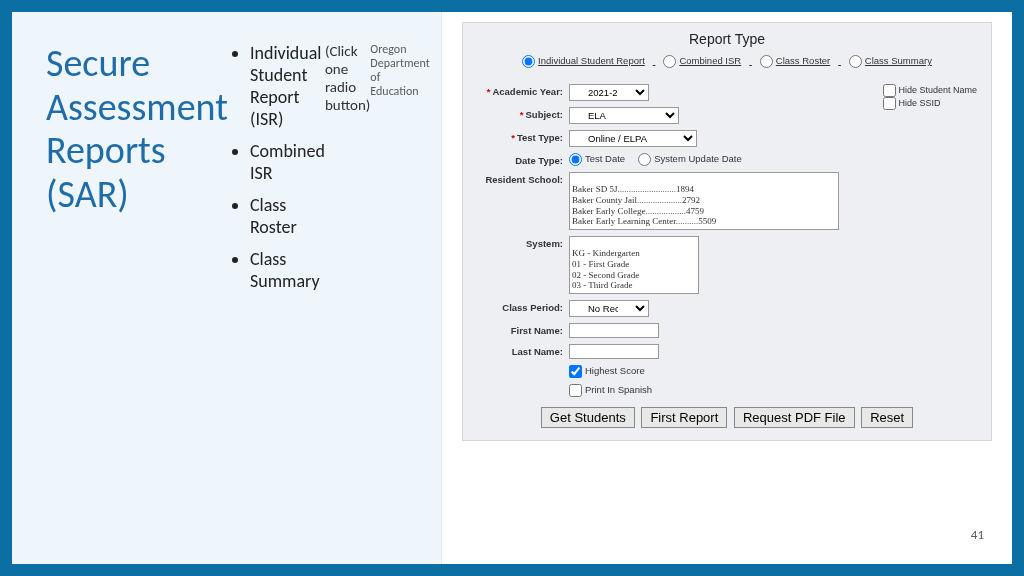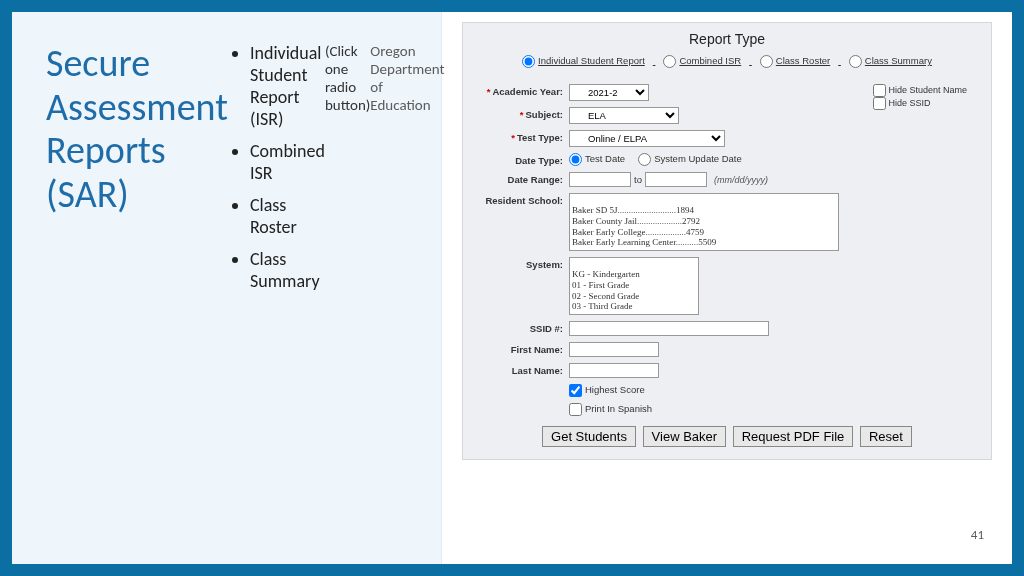--- a/index.html
+++ b/index.html
@@ -40,21 +40,21 @@
   }
   .bullets li { margin-bottom: 10px; }
   .hint {
     font-size: 15px;
     color: #333;
     margin-bottom: auto;
   }
   .footer {
     display: flex;
     justify-content: flex-start;
-    font-size: 15px;
+    font-size: 12px;
     color: #5c5c5c;
   }
   .page-num {
     position: absolute;
     right: 28px;
     bottom: 22px;
     font-size: 13px;
     color: #5c5c5c;
   }
 
@@ -90,21 +90,21 @@
     white-space: nowrap;
   }
   .radio-row input[type=radio] { vertical-align: middle; margin-right: 3px; }
 
   .form-body {
     position: relative;
     padding-top: 6px;
   }
   .hide-opts {
     position: absolute;
-    right: 16px; top: 6px;
+    right: 6px; top: 6px;
     font-size: 9px;
     color: #333;
   }
   .hide-opts label { display: block; white-space: nowrap; }
   .hide-opts input { vertical-align: middle; margin-right: 2px; }
 
   .frow {
     display: flex;
     align-items: flex-start;
     margin-bottom: 6px;
@@ -225,41 +225,32 @@
         <div class="frow">
           <div class="flabel req">Subject:</div>
           <div class="fcontrol">
               <select style="width:110px"><option>ELA</option></select>
             </div>
         </div>
 
         <div class="frow">
           <div class="flabel req">Test Type:</div>
           <div class="fcontrol">
-              <select style="width:156px"><option>Online / ELPA</option></select>
+              <select style="width:128px"><option>Online / ELPA</option></select>
             </div>
         </div>
 
         <div class="frow">
           <div class="flabel">Date Type:</div>
           <div class="fcontrol inline-radio">
             <label><input type="radio" name="dt" checked="" style=""><span>Test Date</span></label>
             <label><input type="radio" name="dt" style=""><span>System Update Date</span></label>
           </div>
         </div>
 
-        <div class="frow">
-          <div class="flabel">Date Range:</div>
-          <div class="fcontrol">
-            <input type="text" style="width: 62px;">
-            <span>to</span>
-            <input type="text" style="width: 62px;">
-            <span class="date-hint">(mm/dd/yyyy)</span>
-          </div>
-        </div>
 
         <div class="frow">
           <div class="flabel">Resident School:</div>
           <div class="fcontrol">
             <div class="listbox">Baker SD 5J..........................1894
 Baker County Jail....................2792
 Baker Early College..................4759
 Baker Early Learning Center..........5509
 Baker High School.......................8</div>
           </div>
@@ -269,27 +260,27 @@
           <div class="flabel">System:</div>
           <div class="fcontrol">
             <div class="listbox small">KG - Kindergarten
 01 - First Grade
 02 - Second Grade
 03 - Third Grade
 04 - Fourth Grade</div>
           </div>
         </div>
 
-
-        <div class="frow">
-          <div class="flabel">SSID #:</div>
-          <div class="fcontrol">
-              <input class="ssid-input" type="text" style="">
-            </div>
-        </div>
+        <div class="frow">
+          <div class="flabel">Class Period:</div>
+          <div class="fcontrol">
+              <select style="width:80px"><option>No Records</option></select>
+            </div>
+        </div>
+
 
         <div class="frow">
           <div class="flabel">First Name:</div>
           <div class="fcontrol">
               <input class="name-input" type="text" style="">
             </div>
         </div>
 
         <div class="frow">
           <div class="flabel">Last Name:</div>
@@ -298,21 +289,21 @@
             </div>
         </div>
 
         <div class="checks">
           <label><input type="checkbox" checked="" style=""><span>Highest Score</span></label>
           <label><input type="checkbox" style=""><span>Print In Spanish</span></label>
         </div>
 
         <div class="button-row">
           <button class="btn">Get Students</button>
-          <button class="btn">View Baker</button>
+          <button class="btn">First Report</button>
           <button class="btn">Request PDF File</button>
           <button class="btn">Reset</button>
         </div>
 
       </div>
     </div>
   </div>
 
   <div class="page-num">41</div>
 </div>

